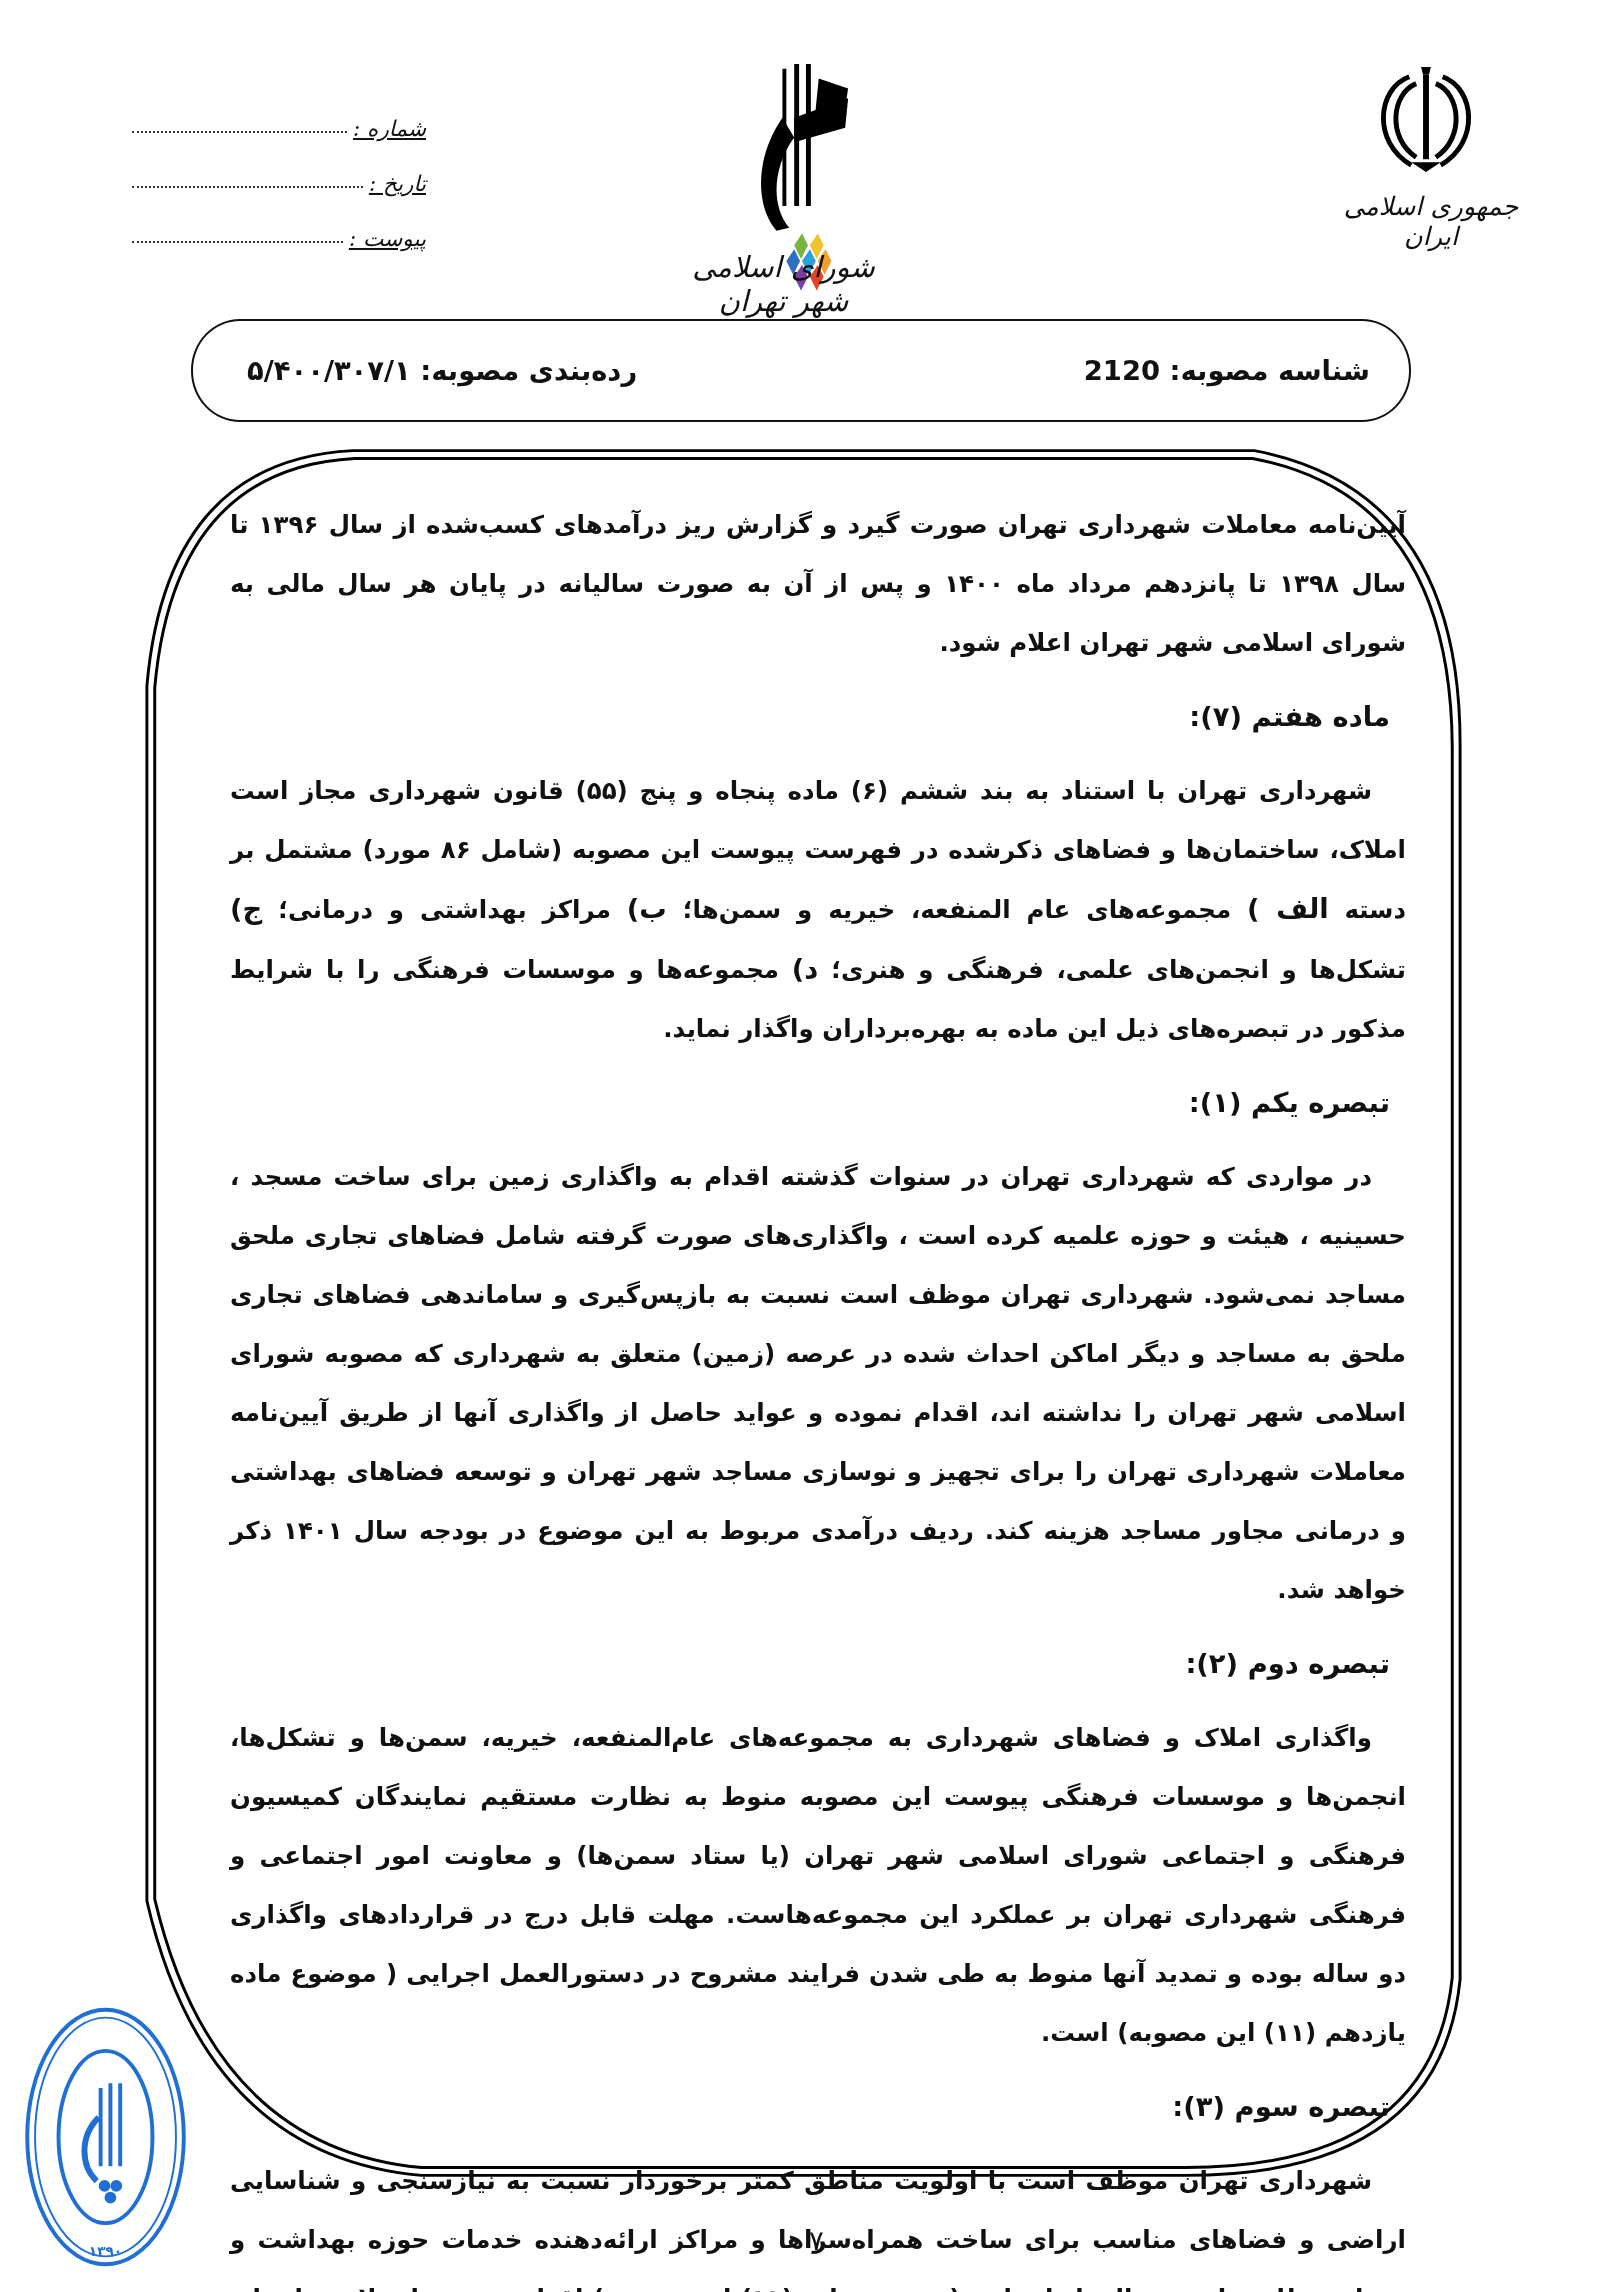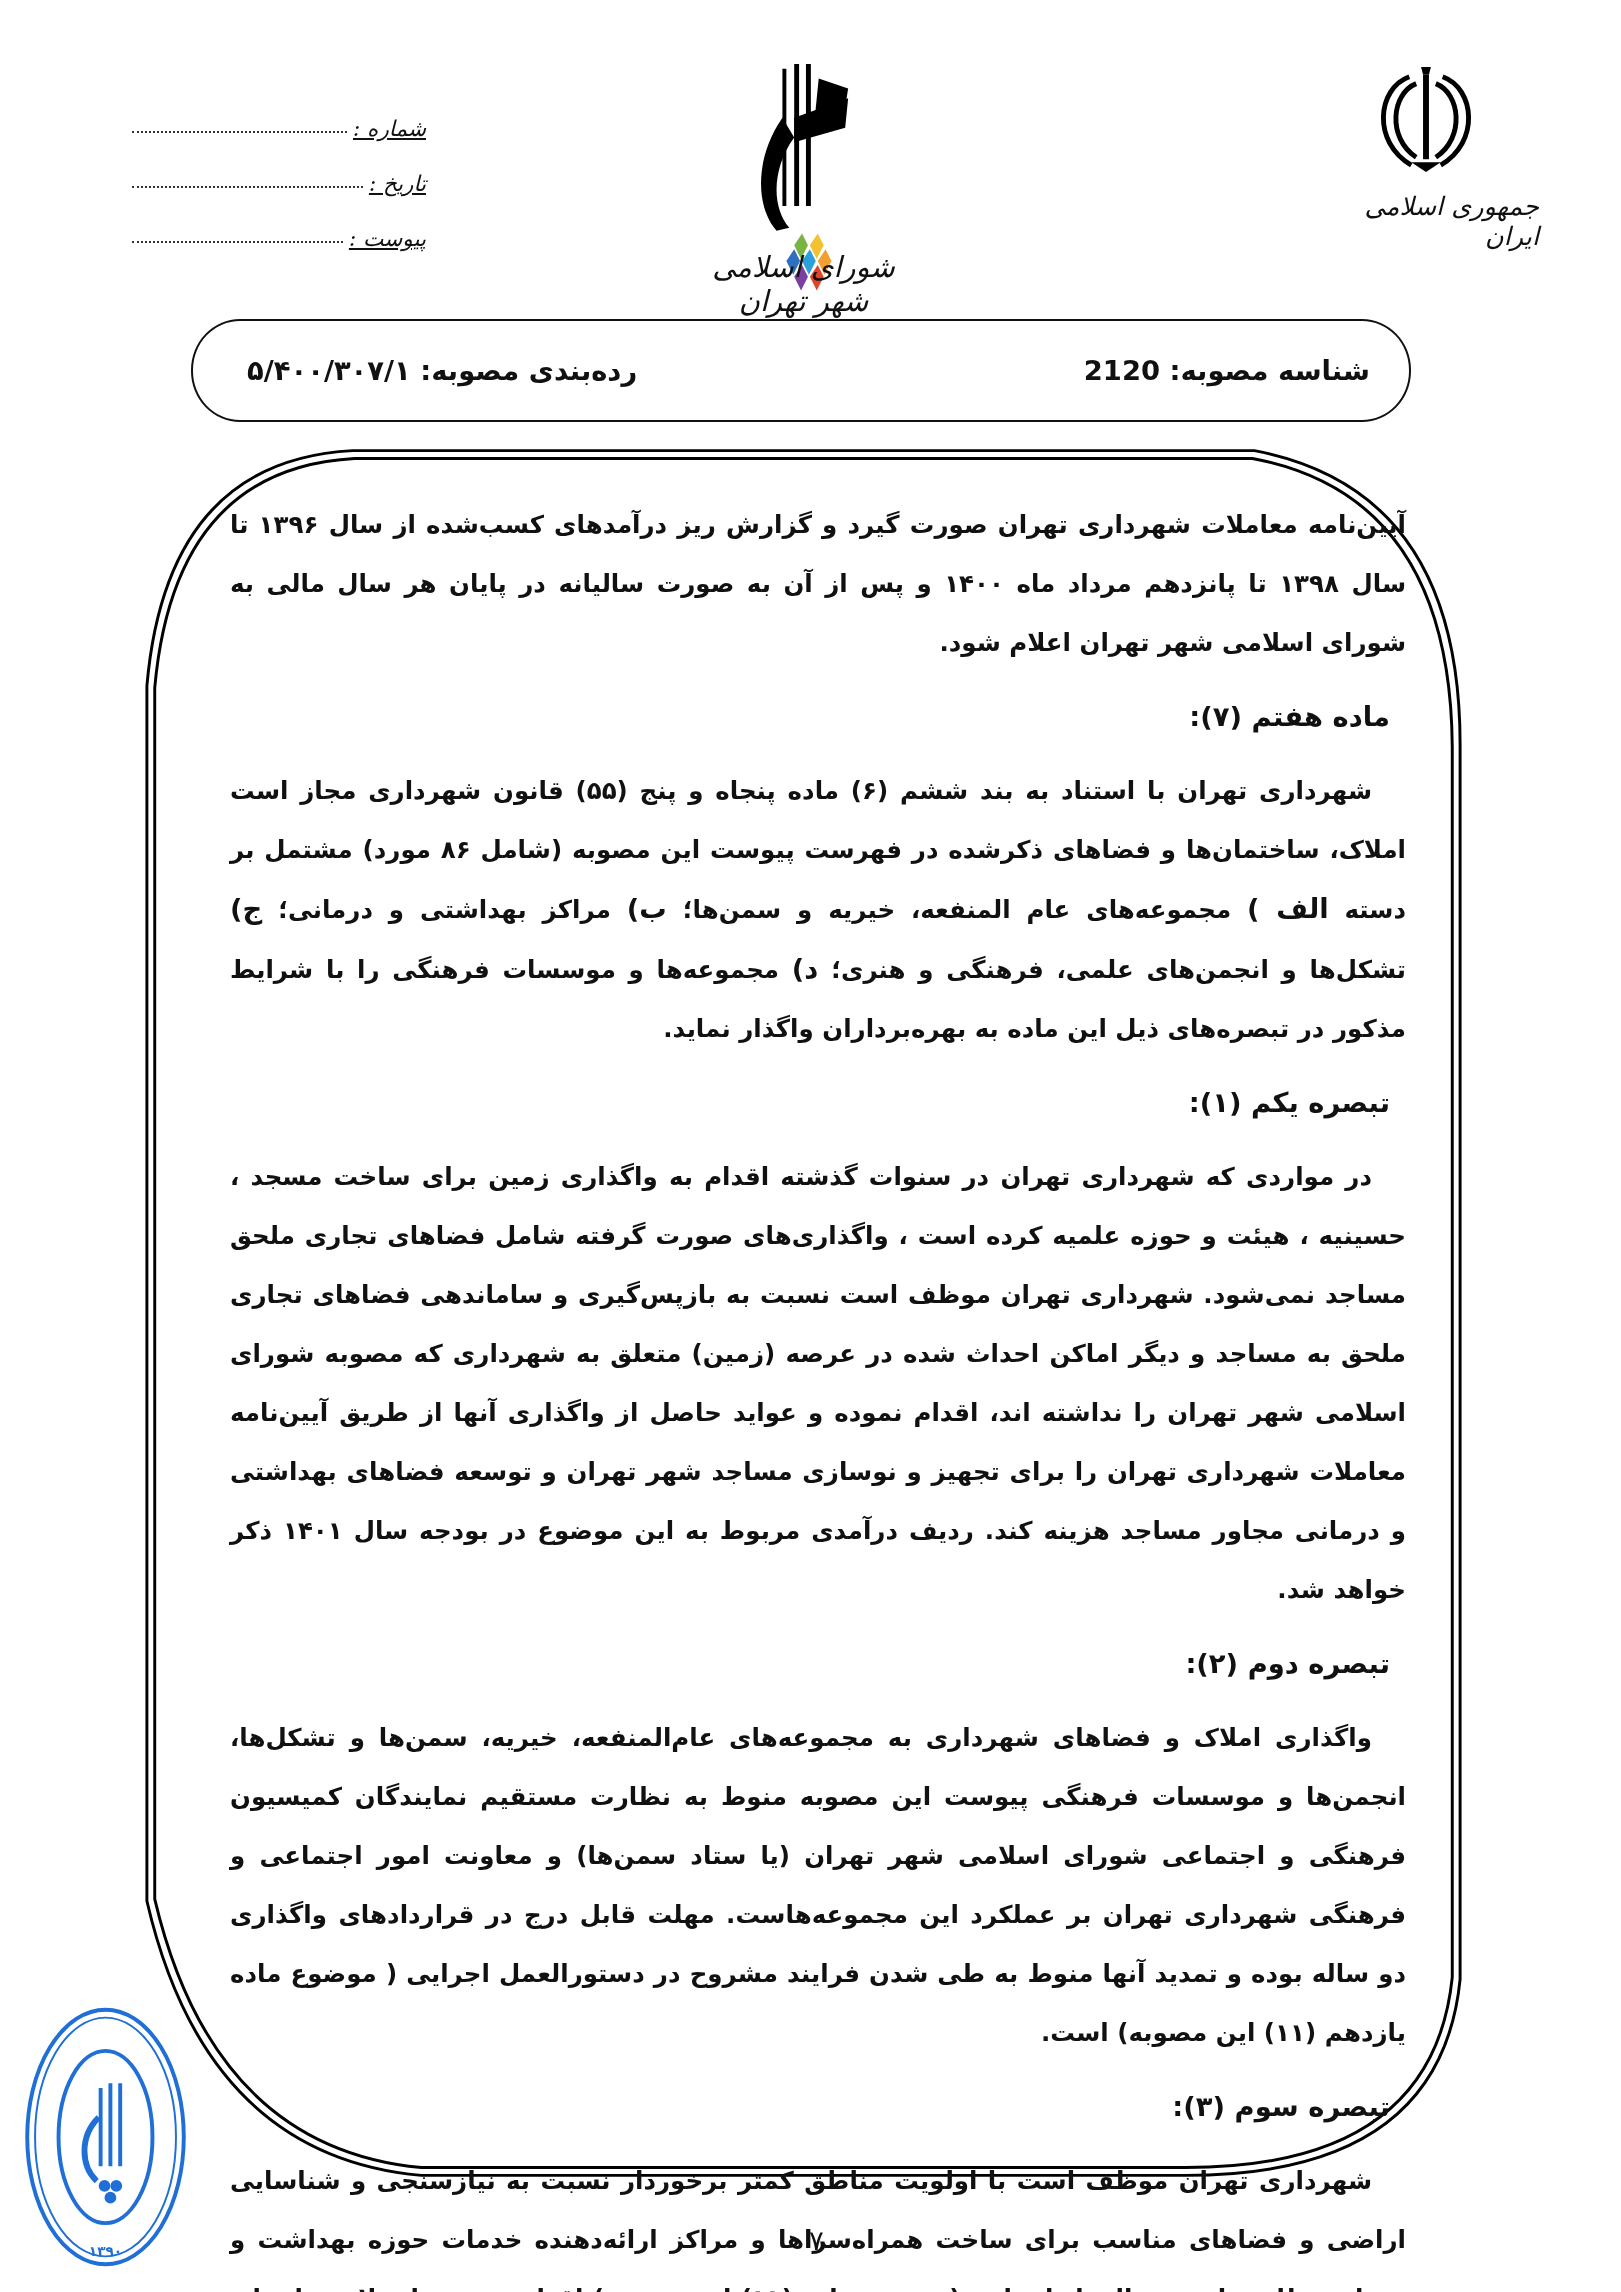--- a/index.html
+++ b/index.html
@@ -6,25 +6,25 @@
   body { width:1621px; height:2293px; position:relative; overflow:hidden;
          font-family:"DejaVu Sans", sans-serif; color:#111; }
 
   
   .hdr-fields { position:absolute; left:132px; top:86px; width:294px; direction:rtl;text-decoration:underline; }
   .hdr-field { display:flex; align-items:flex-end; height:55px; font-family:"DejaVu Serif", serif; font-style:italic; font-size:21.6px; }
   .hdr-field .lbl { white-space:nowrap; padding-left:5.9px; }
   .hdr-field .dots { flex:1; border-bottom:2.9px dotted #333; margin-bottom:7.8px; }
 
   .council-logo { position:absolute; left:696px; top:59px; width:216px; height:255px; }
-  .council-name { position:absolute; left:686px; top:250px; width:235px; text-align:center; direction:rtl;
+  .council-name { position:absolute; left:666px; top:250px; width:235px; text-align:center; direction:rtl;
                   font-family:"DejaVu Serif", serif; font-style:italic; font-size:29px; }
 
   .emblem { position:absolute; left:1372px; top:59px; width:108px; height:118px; }
-  .republic-name { position:absolute; left:1323px; top:191px; width:216px; direction:rtl;
+  .republic-name { position:absolute; left:1323px; top:191px; width:216px; text-align:center; direction:rtl;
                    font-family:"DejaVu Serif", serif; font-style:italic; font-size:25.5px; }
 
   
   .id-box { position:absolute; left:191px; top:319px; width:1220px; height:103px;
             border:2.9px solid #111; border-radius:49px / 51px; box-sizing:border-box; direction:rtl;
             display:flex; align-items:center; justify-content:space-between; padding:0 39px 0 54px;
             font-weight:bold; font-size:27.4px; }
 
   
   .frame { position:absolute; left:127px; top:431px; width:1353px; height:1764px; pointer-events:none; }

